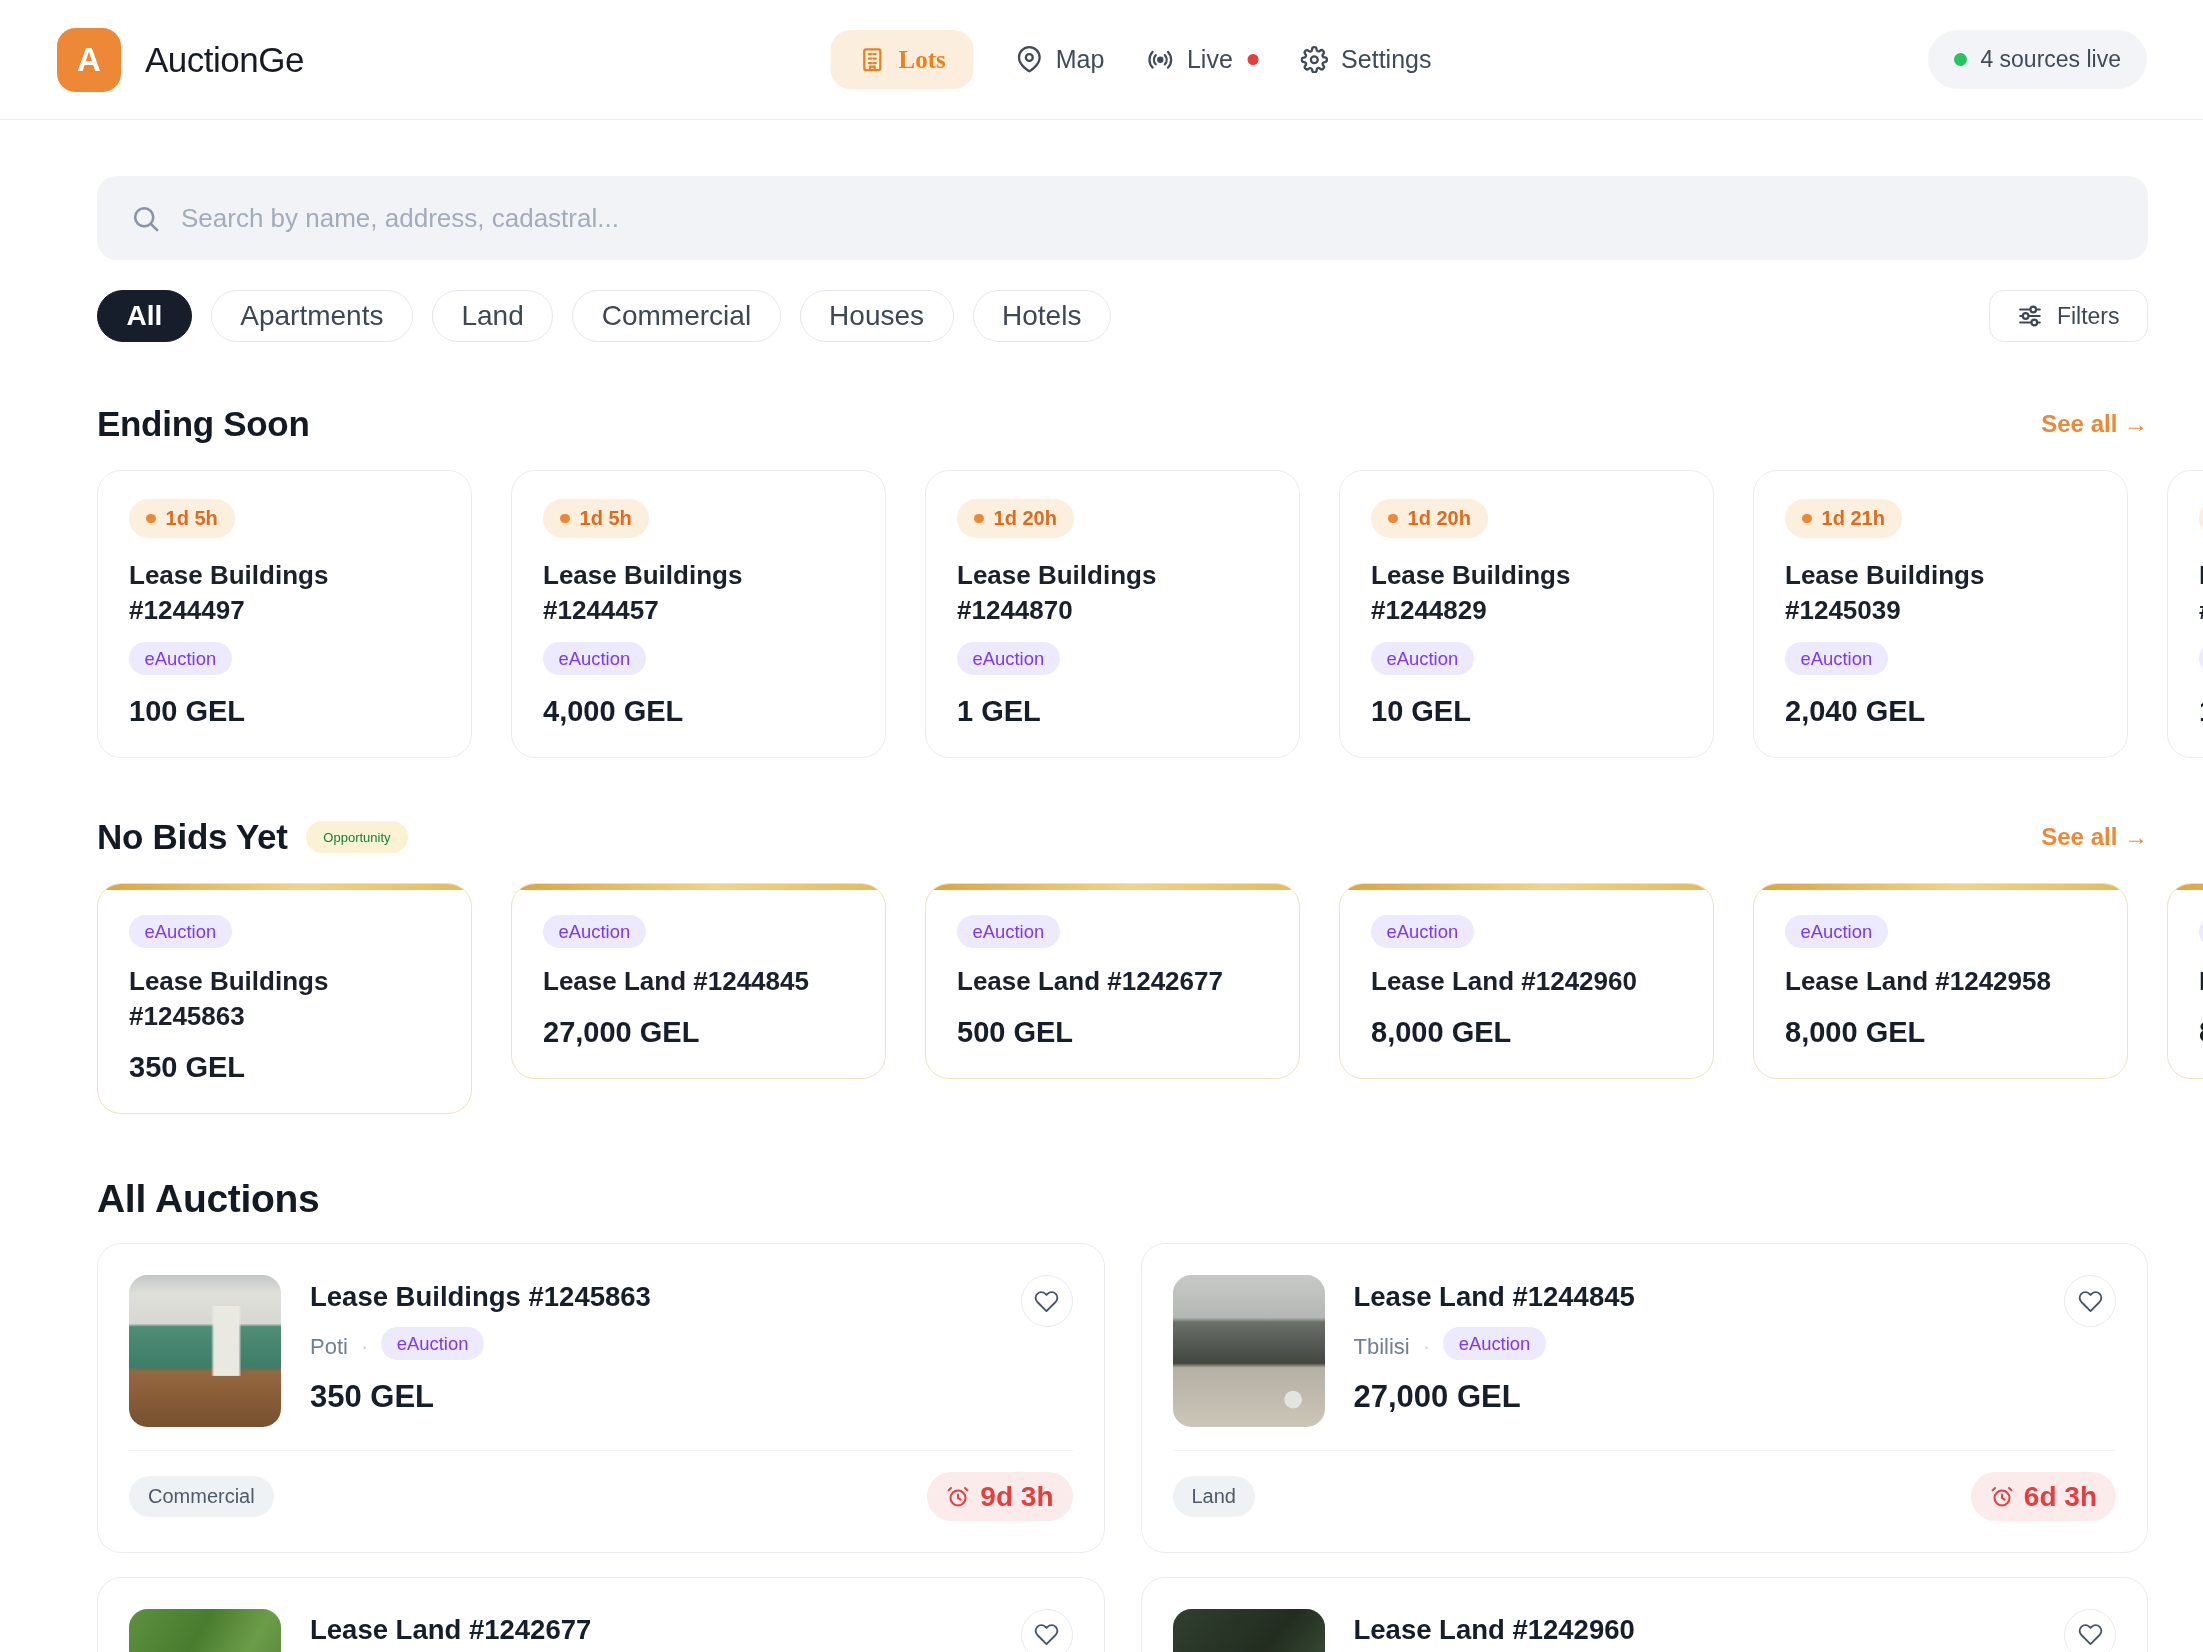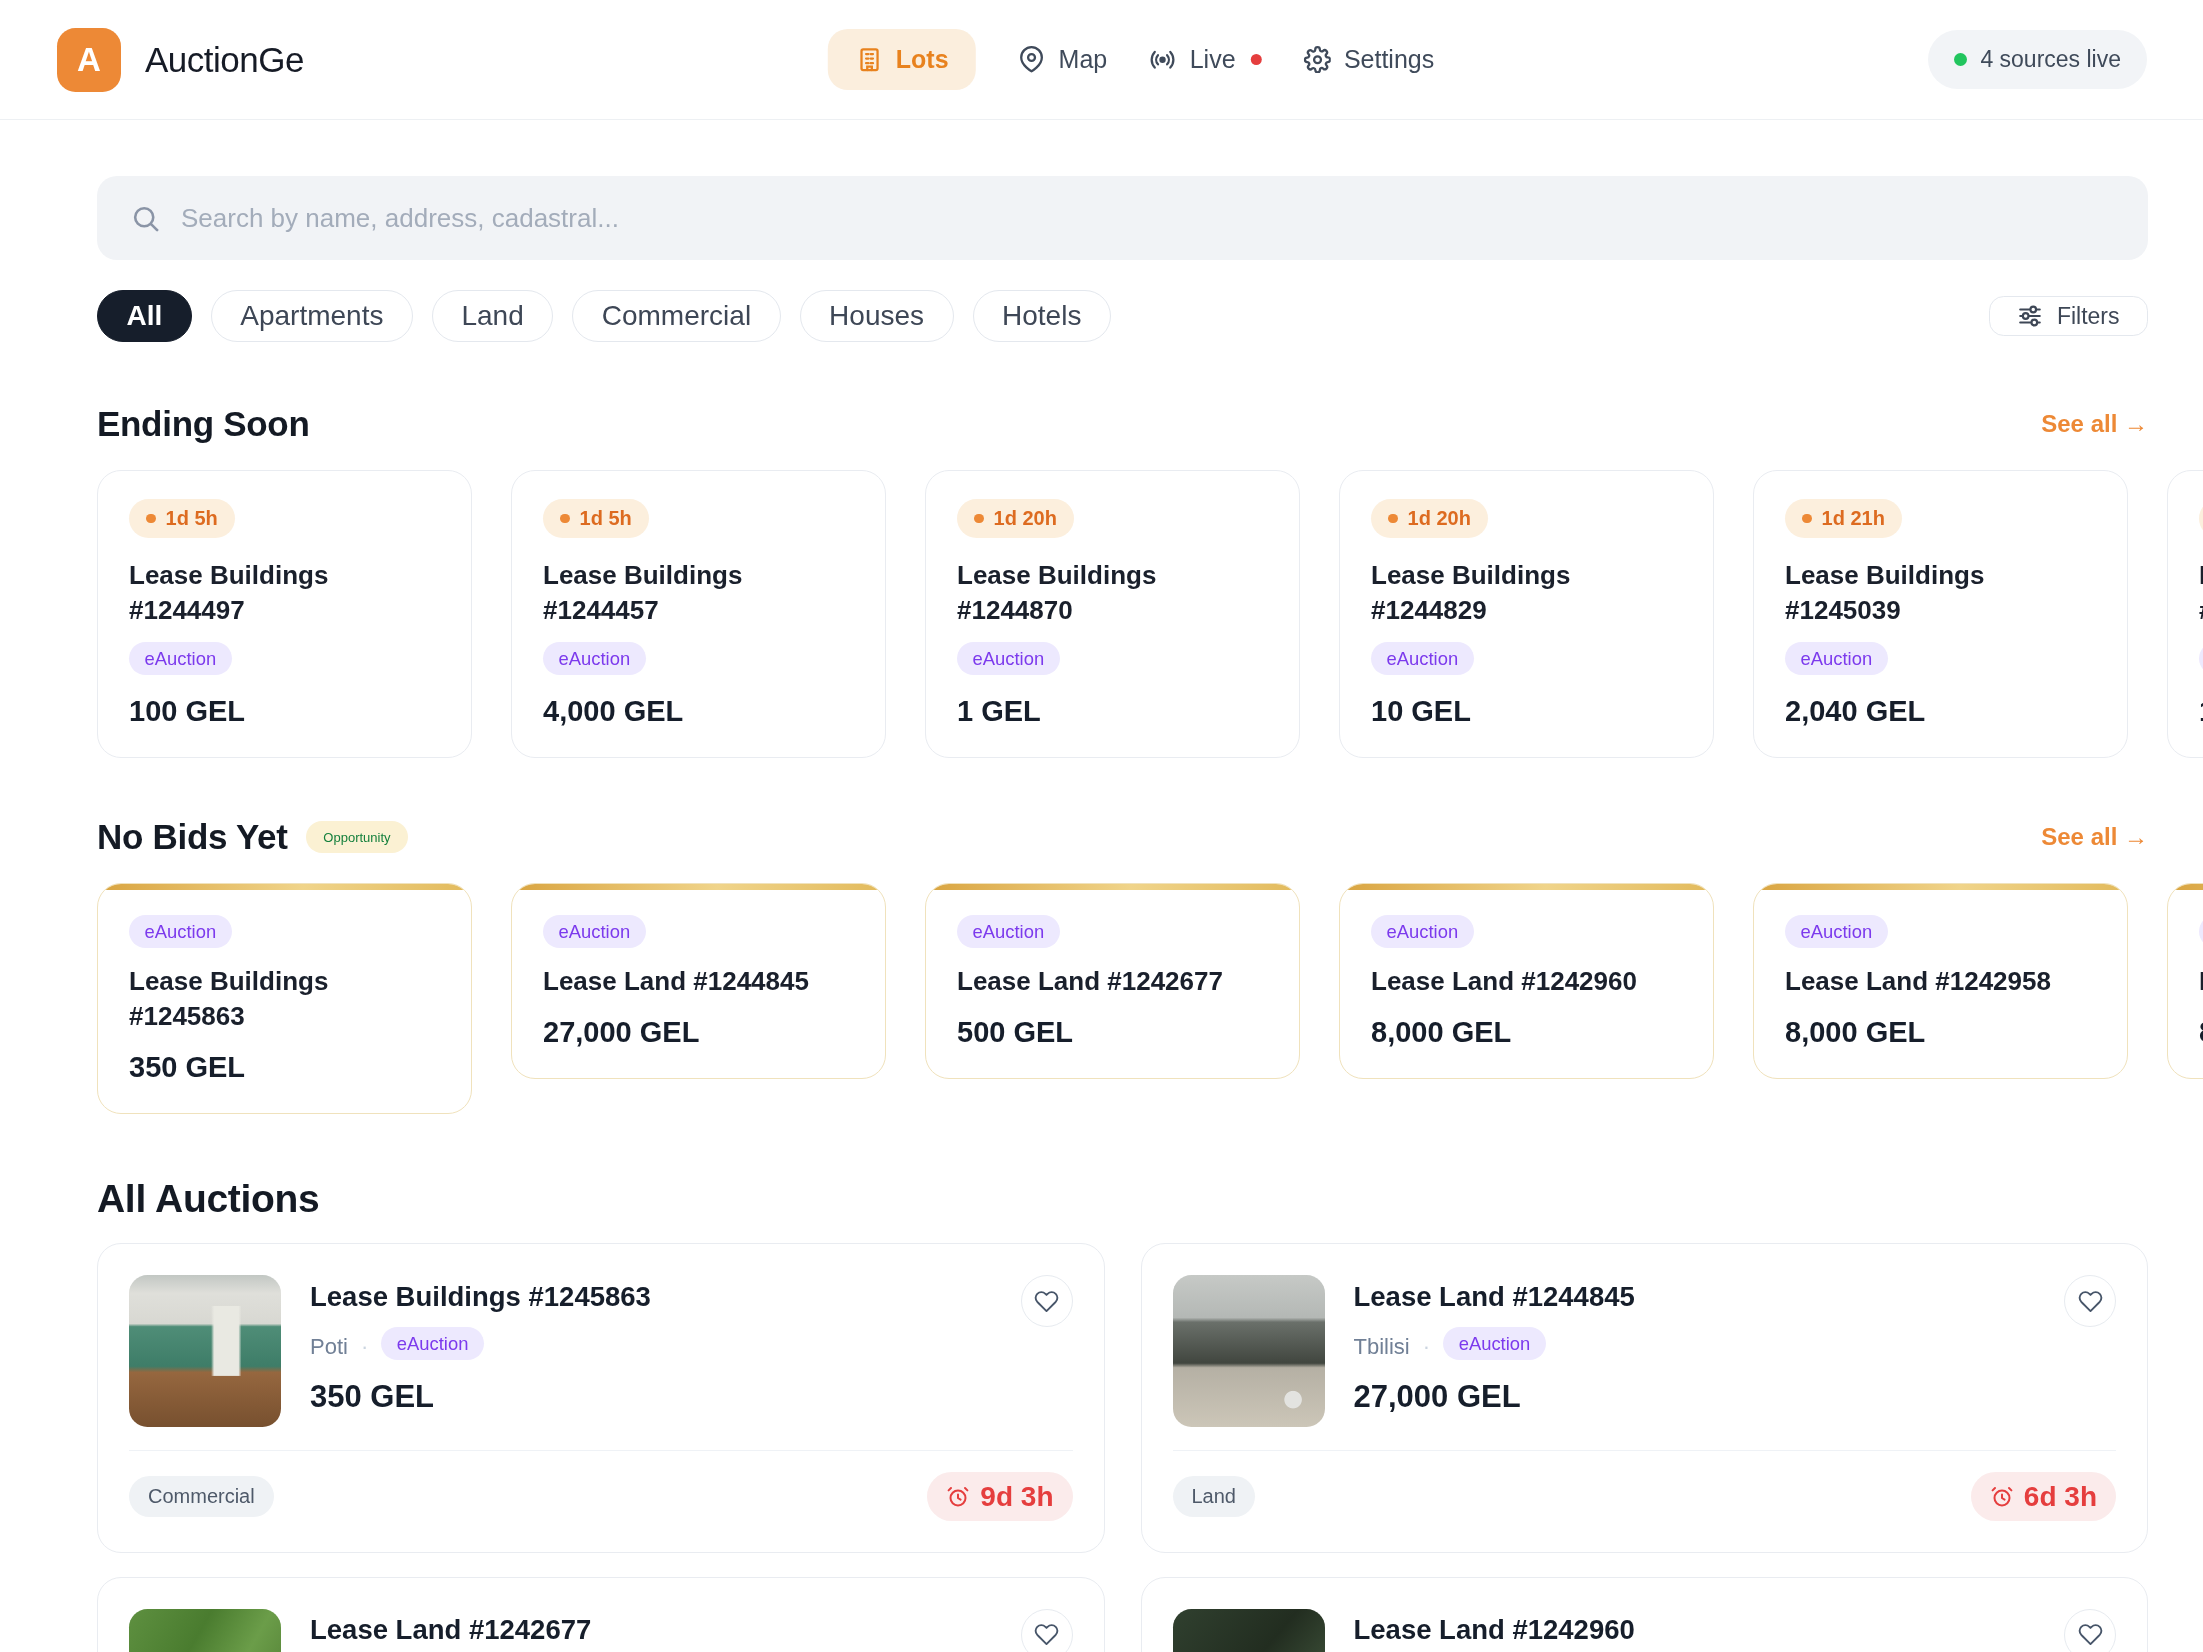--- a/index.html
+++ b/index.html
@@ -39,20 +39,21 @@
     display: flex; align-items: center; gap: 13px;
     font-size: 25px; color: #3F4A5A; cursor: pointer; text-decoration: none;
   }
   .nav-item .ic { width: 27.5px; height: 27.5px; }
   .nav-item.active {
     background: #FBEEDD;
     color: #E8821E;
     font-weight: 700;
     padding: 15.6px 27.5px;
     border-radius: 20px;
+    font-family: Liberation Serif, serif;
   }
   .live-dot { width: 11px; height: 11px; border-radius: 50%; background: #E53E3E; margin-left: 1.8px; }
   .sources {
     margin-left: auto;
     display: flex; align-items: center; gap: 13.8px;
     background: #F2F4F7;
     border-radius: 917px;
     padding: 15.6px 26px;
     font-size: 23px; color: #3F4A5A;
   }
@@ -88,21 +89,21 @@
     padding: 0 28.5px;
     border-radius: 917px;
     border: 1.8px solid #E4E8EE;
     background: #fff;
     font-size: 28px; color: #3E4756;
     cursor: pointer;
   }
   .chip.active { background: #161E2B; border-color: #161E2B; color: #fff; font-weight: 700; }
   .filters-btn {
     margin-left: auto;
-    height: 40px;
+    height: 52px;
     display: inline-flex; align-items: center; gap: 13.8px;
     padding: 0 27.5px;
     border-radius: 14.7px;
     border: 1.8px solid #E4E8EE;
     background: #fff;
     font-size: 23px; color: #3E4756; font-weight: 500;
     cursor: pointer;
   }
   .filters-btn svg { width: 26px; height: 26px; }
 

